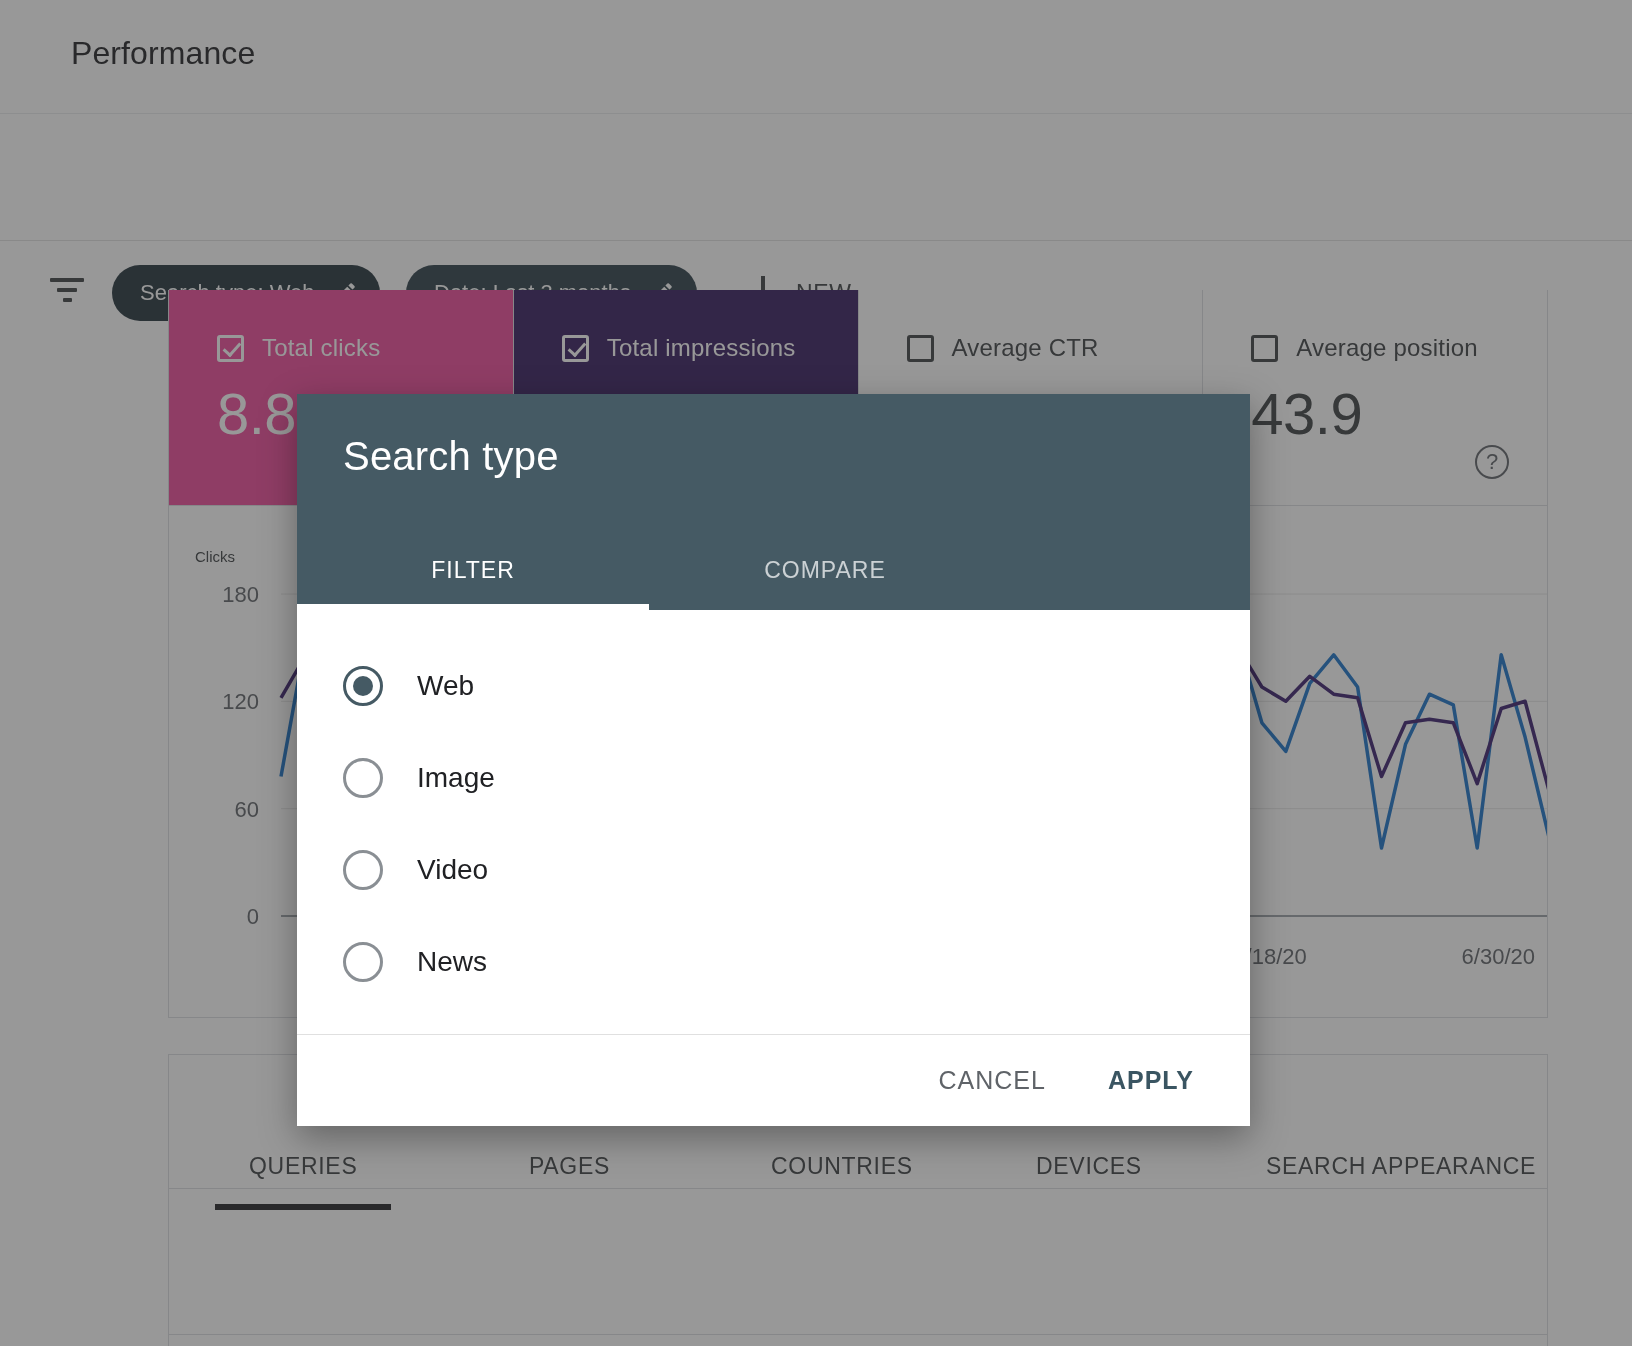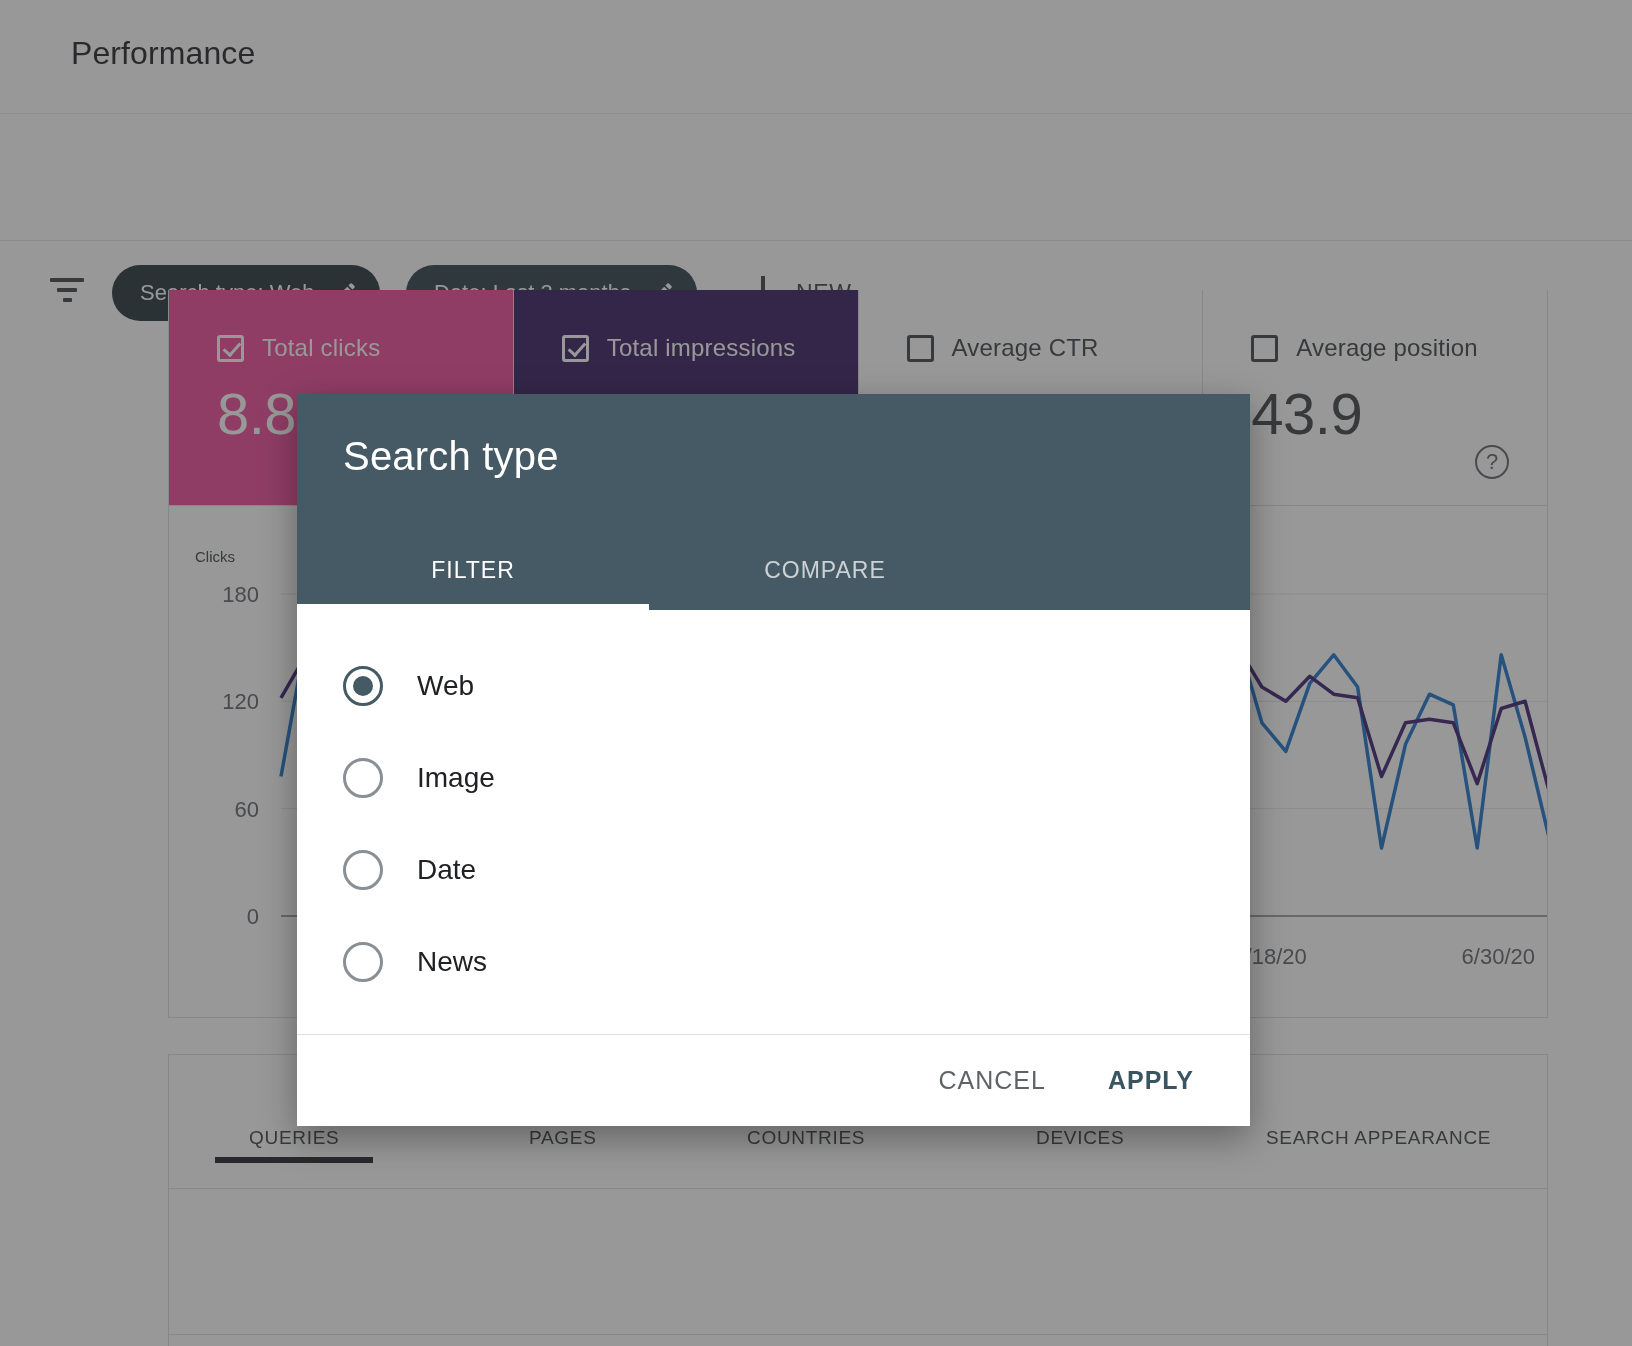--- a/index.html
+++ b/index.html
@@ -184,28 +184,29 @@
   .dim-tabs {
     position: absolute;
     left: 0; top: 44px;
     height: 90px;
     width: 100%;
     display: flex;
     align-items: center;
     border-bottom: 1px solid #dadce0;
   }
   .dim-tab {
-    font-size: 19px;
+    font-size: 23px;
     color: #3c4043;
     letter-spacing: .7px;
     position: relative;
-    padding: 0 0 14px;
+    padding: 0 0 30px;
     margin-right: 0;
     cursor: pointer;
     white-space: nowrap;
+    margin-top: 26px;
   }
   .dim-tab .underline {
     display: none;
     position: absolute;
     left: -34px; right: -34px;
     bottom: 0;
     height: 6px;
     background: #202124;
   }
   .dim-tab.active .underline { display: block; }
@@ -417,21 +418,21 @@
         <text x="1329.28" y="458" text-anchor="middle" font-size="22" fill="#5f6368" font-family="&quot;Liberation Sans&quot;, sans-serif">6/30/20</text>
         <polyline points="112.0,270.5 135.9,138.1 159.8,198.9 183.8,172.1 207.7,284.8 231.6,252.6 255.5,138.1 279.5,181.0 303.4,234.7 327.3,213.2 351.2,127.4 375.2,195.3 399.1,245.4 423.0,181.0 446.9,277.6 470.9,222.2 494.8,156.0 518.7,238.3 542.6,209.6 566.6,130.9 590.5,198.9 614.4,263.3 638.3,166.7 662.3,231.1 686.2,198.9 710.1,150.6 734.0,252.6 758.0,184.6 781.9,141.7 805.8,224.0 829.7,177.4 853.7,238.3 877.6,159.6 901.5,209.6 925.4,256.2 949.4,173.9 973.3,145.2 997.2,195.3 1021.1,231.1 1045.1,163.1 1069.0,134.5 1092.9,216.8 1116.8,245.4 1140.8,177.4 1164.7,148.8 1188.6,181.0 1212.5,342.0 1236.5,238.3 1260.4,188.2 1284.3,198.9 1308.2,342.0 1332.2,148.8 1356.1,231.1 1380.0,331.3" fill="none" stroke="#1a73c8" stroke-width="3.5" stroke-linejoin="round"></polyline>
         <polyline points="112.0,191.8 135.9,150.6 159.8,173.9 183.8,159.6 207.7,198.9 231.6,188.2 255.5,145.2 279.5,166.7 303.4,184.6 327.3,173.9 351.2,138.1 375.2,170.3 399.1,195.3 423.0,163.1 446.9,202.5 470.9,181.0 494.8,152.4 518.7,188.2 542.6,177.4 566.6,141.7 590.5,170.3 614.4,198.9 638.3,159.6 662.3,184.6 686.2,173.9 710.1,148.8 734.0,195.3 758.0,170.3 781.9,145.2 805.8,181.0 829.7,166.7 853.7,191.8 877.6,156.0 901.5,177.4 925.4,198.9 949.4,166.7 973.3,148.8 997.2,173.9 1021.1,188.2 1045.1,163.1 1069.0,141.7 1092.9,181.0 1116.8,195.3 1140.8,170.3 1164.7,188.2 1188.6,191.8 1212.5,270.5 1236.5,216.8 1260.4,213.2 1284.3,216.8 1308.2,277.6 1332.2,202.5 1356.1,195.3 1380.0,284.8" fill="none" stroke="#3b1f6e" stroke-width="3.5" stroke-linejoin="round"></polyline>
       </svg>
   </div>
 
   <div class="table-panel">
     <div class="dim-tabs" id="dim-tabs">
         <div class="dim-tab active" style="position: absolute; left: 80px; top: 28px;"><span>QUERIES</span><span class="underline"></span></div>
         <div class="dim-tab" style="position: absolute; left: 360px; top: 28px;"><span>PAGES</span></div>
-        <div class="dim-tab" style="position: absolute; left: 578px; top: 28px; text-align: center;"><span>COUNTRIES</span></div>
+        <div class="dim-tab" style="position: absolute; left: 602px; top: 28px; text-align: center;"><span>COUNTRIES</span></div>
         <div class="dim-tab" style="position: absolute; left: 867px; top: 28px;"><span>DEVICES</span></div>
         <div class="dim-tab" style="position: absolute; left: 1097px; top: 28px;"><span>SEARCH APPEARANCE</span></div>
       </div>
     <div class="table-body-row"></div>
   </div>
 </div>
 
 <div id="scrim"></div>
 
 <div id="dialog">
@@ -447,21 +448,21 @@
       <div class="radio-row">
         <span class="radio checked"></span>
         <span class="radio-label">Web</span>
       </div>
       <div class="radio-row">
         <span class="radio"></span>
         <span class="radio-label">Image</span>
       </div>
       <div class="radio-row">
         <span class="radio"></span>
-        <span class="radio-label">Date</span>
+        <span class="radio-label">Video</span>
       </div>
       <div class="radio-row">
         <span class="radio"></span>
         <span class="radio-label">News</span>
       </div>
     </div>
 
   <div class="dlg-actions">
     <button class="dlg-btn" id="btn-cancel">CANCEL</button>
     <button class="dlg-btn" id="btn-apply">APPLY</button>

